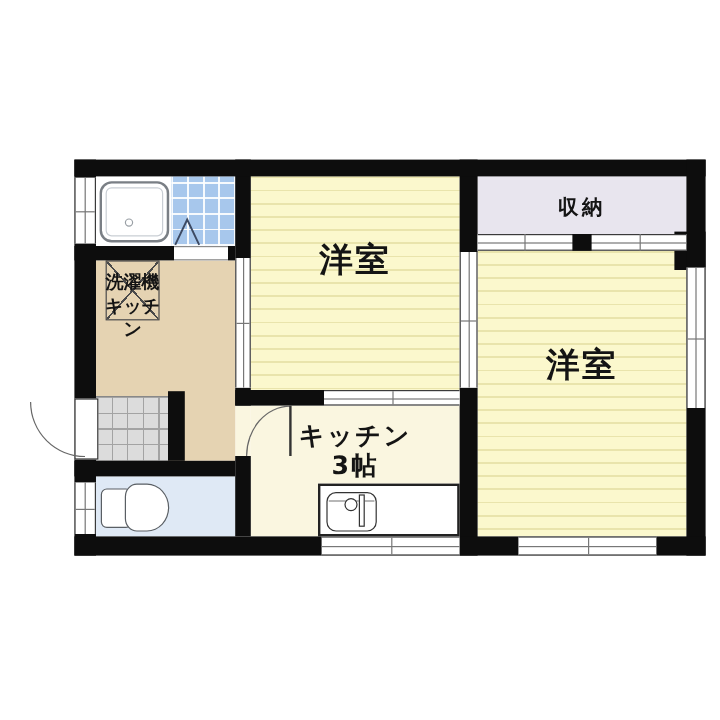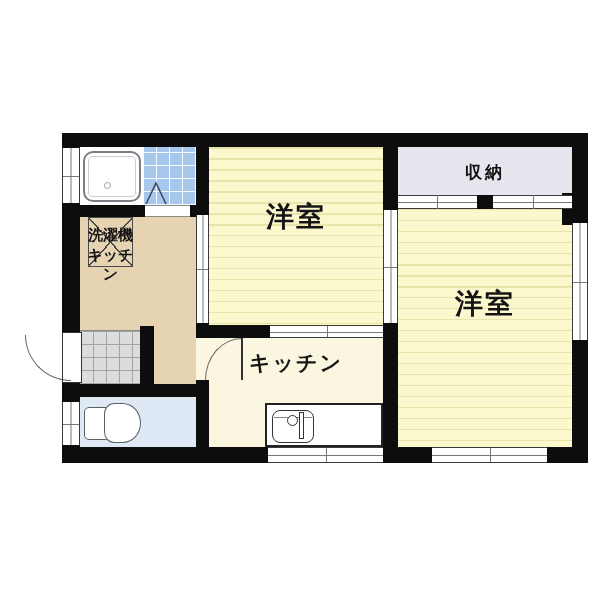--- a/index.html
+++ b/index.html
@@ -148,20 +148,21 @@
   <div class="lbl lbl-room" style="left:209px;top:201px;width:174px;">
     <div>洋室</div>
   </div>
 
   <div class="lbl lbl-room" style="left:398px;top:288px;width:174px;">
     <div>洋室</div>
   </div>
 
   <div class="lbl lbl-kitchen" style="left:209px;top:351px;width:174px;">
     <div>キッチン</div>
+    <div>3帖</div>
   </div>
 
   <div class="lbl lbl-storage" style="left:398px;top:161px;width:174px;">収納</div>
 
 
   <div class="lbl lbl-laundry" style="left:83px;top:226px;width:55px;">
     <div>洗濯機</div>
     <div>キッチン</div>
   </div>
 

